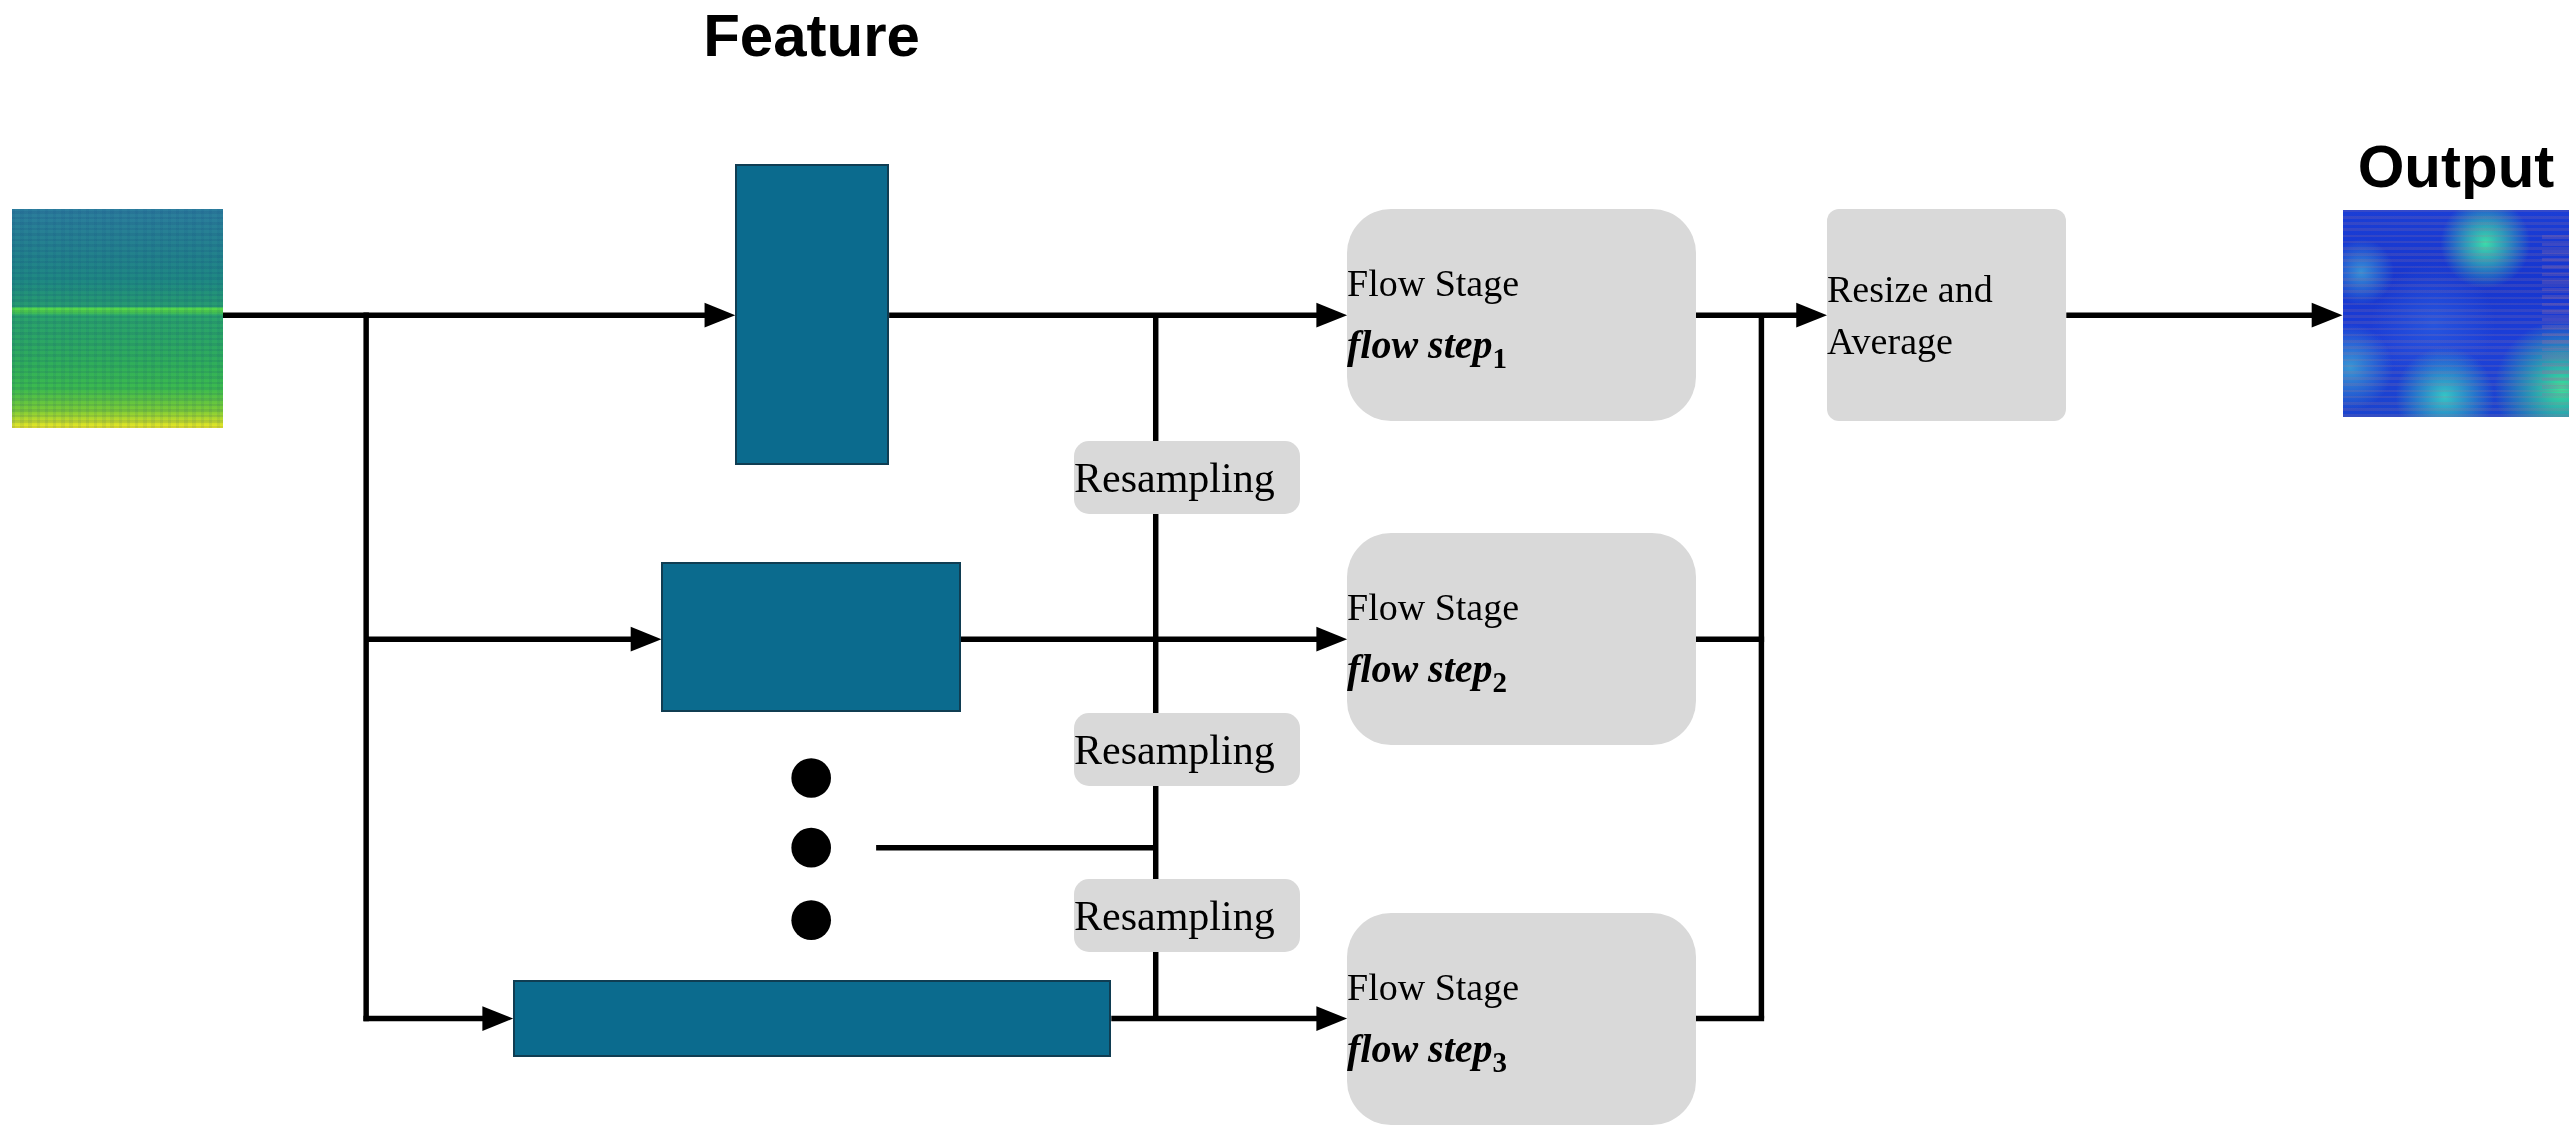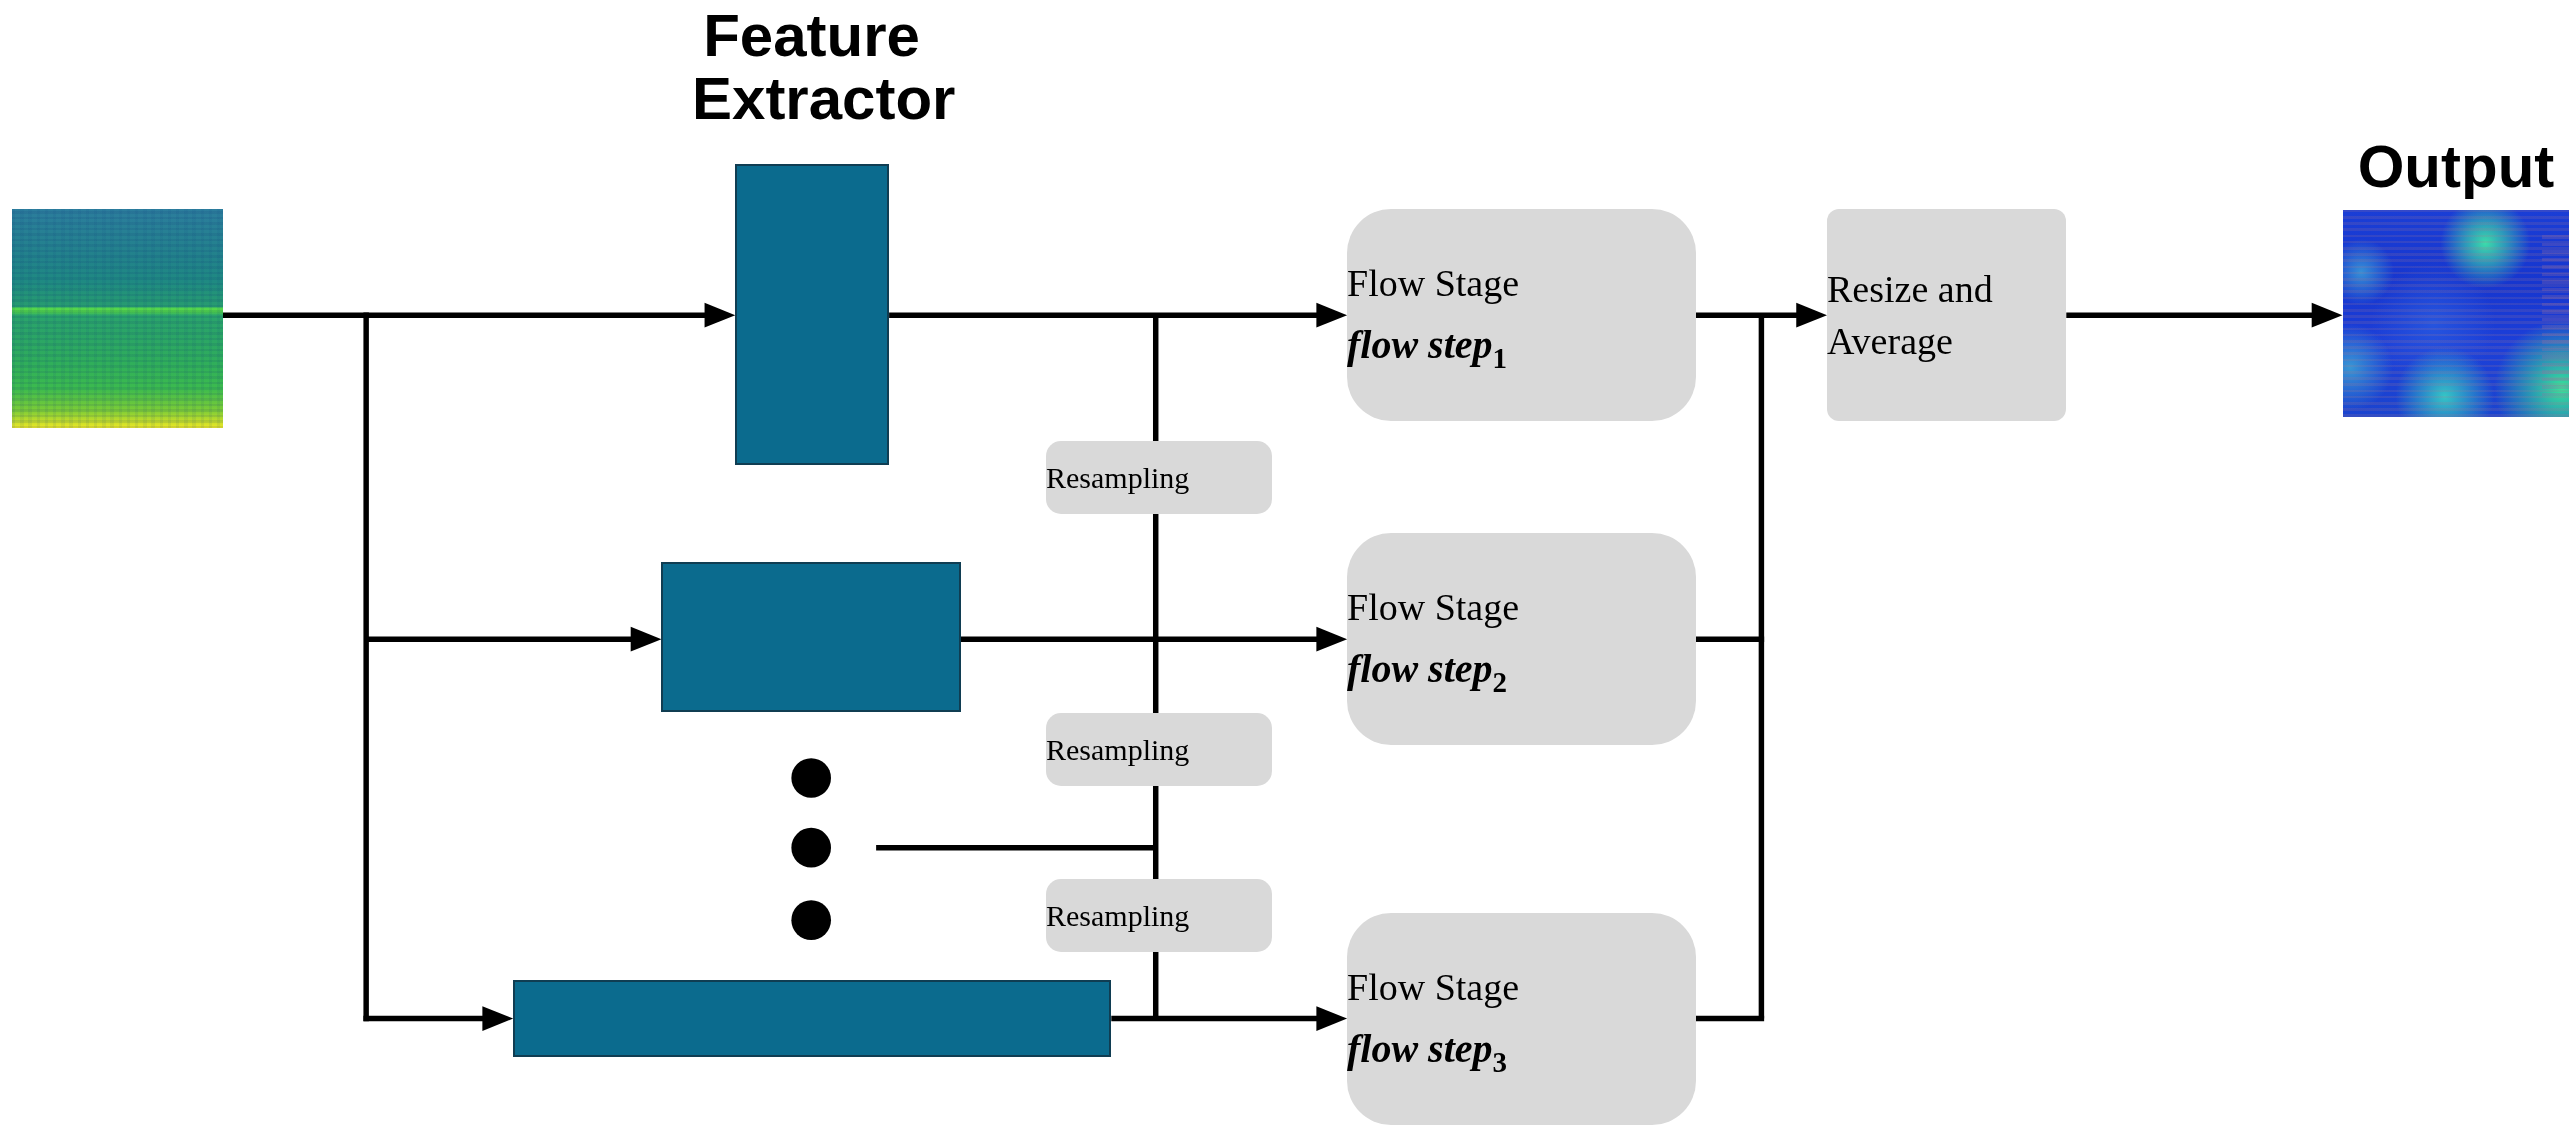--- a/index.html
+++ b/index.html
@@ -37,21 +37,21 @@
   .graybox{
     position:absolute;z-index:2;
     background:var(--box-gray);
     display:flex;flex-direction:column;align-items:flex-start;justify-content:center;
     color:var(--text-black);
   }
   .flowbox{width:349px;height:212px;border-radius:44px;}
   .flowbox .fs-title{font-size:38px;line-height:45px;font-weight:400;}
   .flowbox .fs-step{font-size:40px;line-height:49px;font-weight:bold;font-style:italic;margin-top:14px;}
   .flowbox .fs-step sub{font-size:29px;line-height:0;vertical-align:-9.6px;font-style:normal;font-weight:bold;}
-  .resamplingbox{width:226px;height:73px;border-radius:15px;font-size:30px;}
+  .resamplingbox{width:226px;height:73px;border-radius:15px;font-size:42px;margin-left:28px;}
   .resizebox{width:239px;height:212px;border-radius:12px;font-size:38px;line-height:52px;}
 
   .io-img{position:absolute;z-index:2;}
   .spectrogram{
     left:11.6px;top:209px;width:211px;height:219px;
     background:
       repeating-linear-gradient(0deg, rgba(8,40,110,0.10) 0 2.1px, rgba(255,255,255,0) 2.1px 5.5px),
       repeating-linear-gradient(90deg, rgba(10,60,130,0.08) 0 3.4px, rgba(255,255,255,0) 3.4px 8.2px),
       linear-gradient(180deg, rgba(255,255,255,0) 0 44.5%, #57d94a 45.5%, #4fd348 47%, rgba(255,255,255,0) 48.5%),
       linear-gradient(180deg,
@@ -113,21 +113,20 @@
     <line x1="2479" y1="1490" x2="2580" y2="1490"></line>
 
     <circle cx="1186" cy="1138" r="29"></circle>
     <circle cx="1186" cy="1240" r="29"></circle>
     <circle cx="1186" cy="1346" r="29"></circle>
   </svg>
 
 
   <div class="big-label" style="left:692px;top:4.1px;width:239px;">
     <div>Feature</div>
-    <div>Extractor</div>
   </div>
 
   <div class="big-label" style="left:2343px;top:135px;width:226px;">Output</div>
 
   <div class="io-img spectrogram"></div>
   <div class="io-img heatmap"></div>
 
   <div class="teal" style="left:735px;top:164px;width:154px;height:301px;"></div>
   <div class="teal" style="left:661px;top:562px;width:300px;height:150px;"></div>
   <div class="teal" style="left:513px;top:980px;width:598px;height:77px;"></div>

